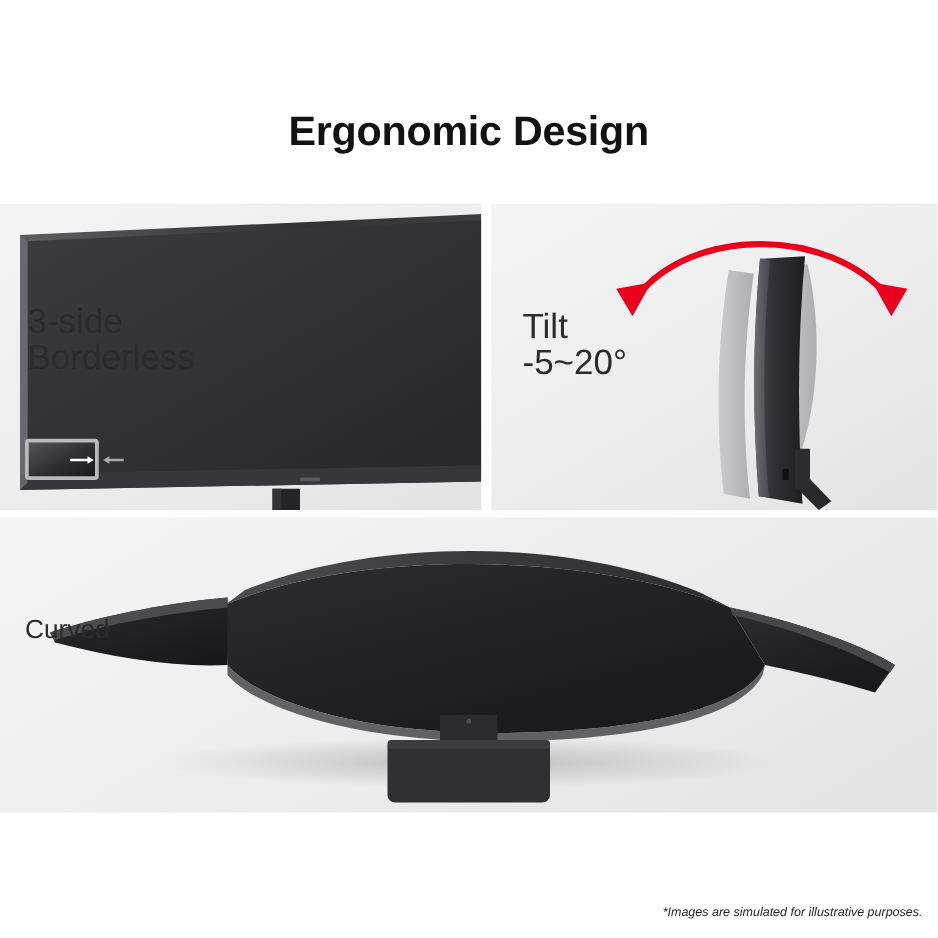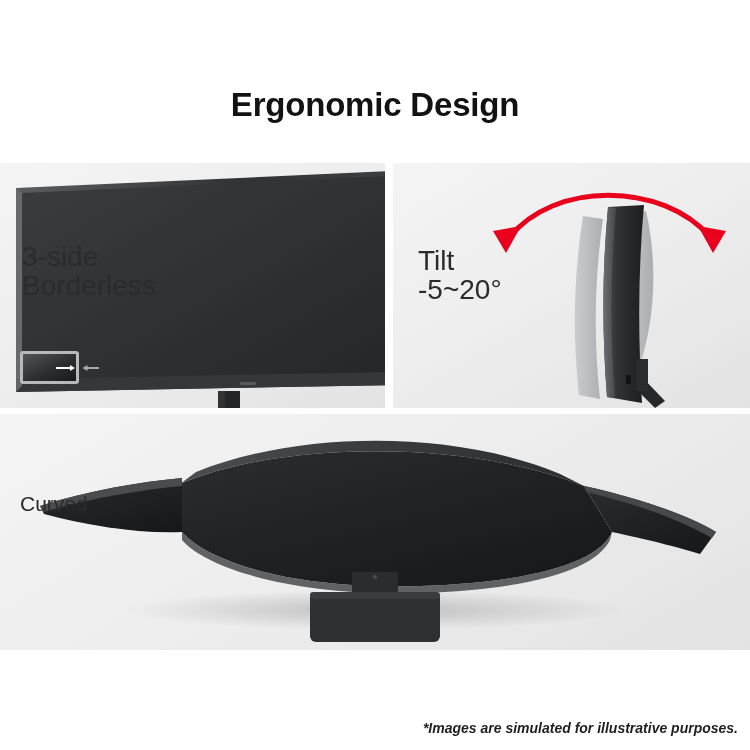--- a/index.html
+++ b/index.html
@@ -57,23 +57,23 @@
   #icon-borderless { left: 20px; top: 186px; }
 
   
   .art { position: absolute; left: 0; top: 0; }
 
   
   .footer-note {
     position: absolute;
     right: 12px;
     bottom: 14px;
-    font-size: 14px;
+    font-size: 10px;
     font-style: italic;
-    font-weight: bold;
+    font-weight: normal;
     color: #1f1f1f;
   }
 </style>
 </head>
 <body>
 
 <div class="page-title">Ergonomic Design</div>
 
 <div class="panel" id="panel-borderless">
   <svg class="art" width="385" height="245" viewBox="0 0 385 245">

